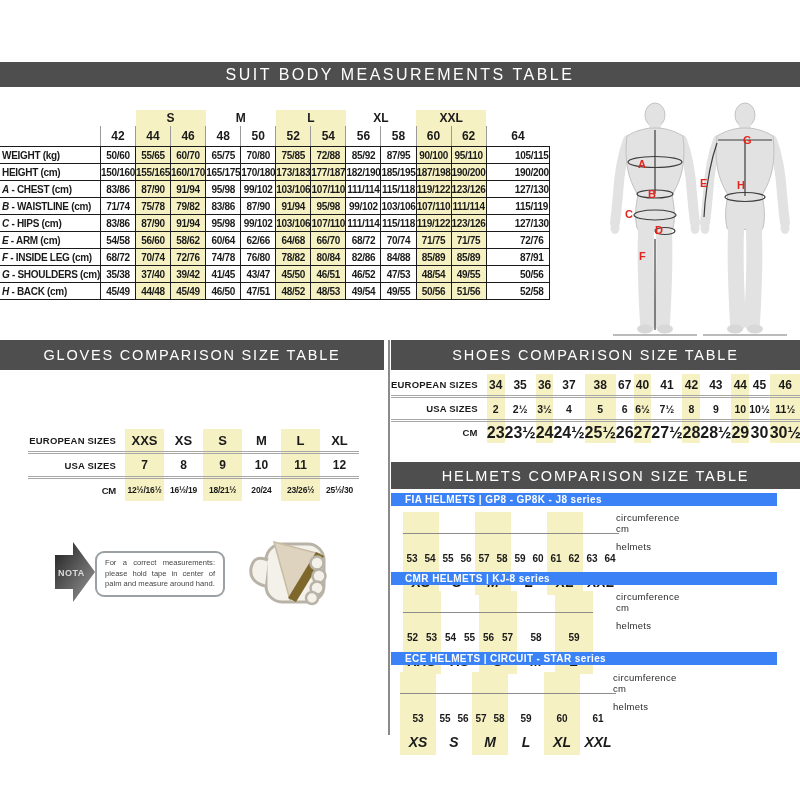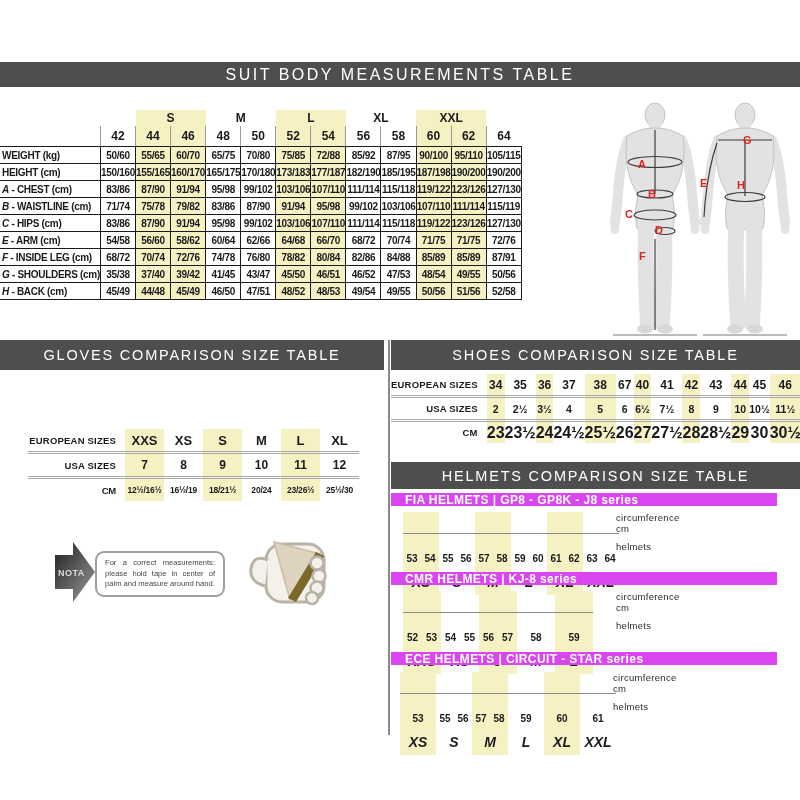--- a/index.html
+++ b/index.html
@@ -24,21 +24,21 @@
   
   #suit-table{
     position:absolute;left:0;top:110px;border-collapse:collapse;table-layout:fixed;
   }
   #suit-table td{padding:0;text-align:center;font-weight:bold;white-space:nowrap;overflow:visible;}
   #suit-table .group-row td{height:16px;font-size:12px;}
   #suit-table .size-row td{height:20px;font-size:12px;border-bottom:1.5px solid #1a1a1a;}
   #suit-table .size-row td + td{border-left:1px solid #9a9a9a;}
   #suit-table .data-row td{height:16px;font-size:10px;letter-spacing:-0.3px;border-bottom:1px solid #1a1a1a;}
   #suit-table .data-row td + td{border-left:1px solid #1a1a1a;}
-  #suit-table .data-row td:last-child{border-right:1px solid #1a1a1a;}
+  #suit-table .data-row td:last-child{border-right:1px solid #1a1a1a;padding-left:28px;}
   #suit-table .rowlabel{text-align:left;font-size:9.5px;letter-spacing:-0.2px;padding-left:2px;}
   #suit-table .rowlabel i{font-style:italic;}
 
   
   .strip{position:absolute;border-collapse:collapse;table-layout:fixed;}
   .strip td{padding:0;text-align:center;font-weight:bold;white-space:nowrap;}
   .strip tr.sep td{border-top:3px double #a8a8a8;}
   .strip .rowlabel{text-align:right;padding-right:9px;font-size:9.5px;letter-spacing:0.2px;margin-top:20px;}
   #gloves-table{left:28px;top:429px;}
   #gloves-table tr td{height:22px;}
@@ -48,22 +48,22 @@
   #gloves-table tr td.rowlabel{font-size:9.5px;}
   #shoes-table{left:391px;top:374px;}
   #shoes-table tr td{height:21px;}
   #shoes-table tr:nth-child(1) td{font-size:12px;}
   #shoes-table tr:nth-child(2) td{font-size:10.5px;}
   #shoes-table tr:nth-child(3) td{font-size:16px;}
   #shoes-table tr td.rowlabel{font-size:9.5px;}
 
   
   .red-bar{
-    position:absolute;left:391px;width:386px;height:13px;background:#d946ef;color:#fff;
-    font-size:12px;font-weight:bold;letter-spacing:0.4px;
+    position:absolute;left:391px;width:386px;height:13px;background:#3b82f6;color:#fff;
+    font-size:10px;font-weight:bold;letter-spacing:0.4px;
     display:flex;align-items:center;padding-left:14px;box-sizing:border-box;
   }
   .helmet-table{position:absolute;}
   .hcols{position:relative;display:flex;}
   .hcol{display:flex;flex-direction:column;}
   .hnums{height:21px;display:flex;align-items:center;justify-content:space-around;font-weight:bold;font-size:10px;margin-top:36px;}
   .hsize{height:26px;display:flex;align-items:center;justify-content:center;font-weight:bold;font-style:italic;font-size:14px;}
   .hline{position:absolute;left:0;right:0;top:21px;border-top:1.5px solid #8c8c8c;}
   .hlabels{position:absolute;left:213px;top:0;font-size:9.5px;color:#2b2b2b;letter-spacing:0.3px;}
   .hlabels .l1{height:21px;display:flex;align-items:center;}

